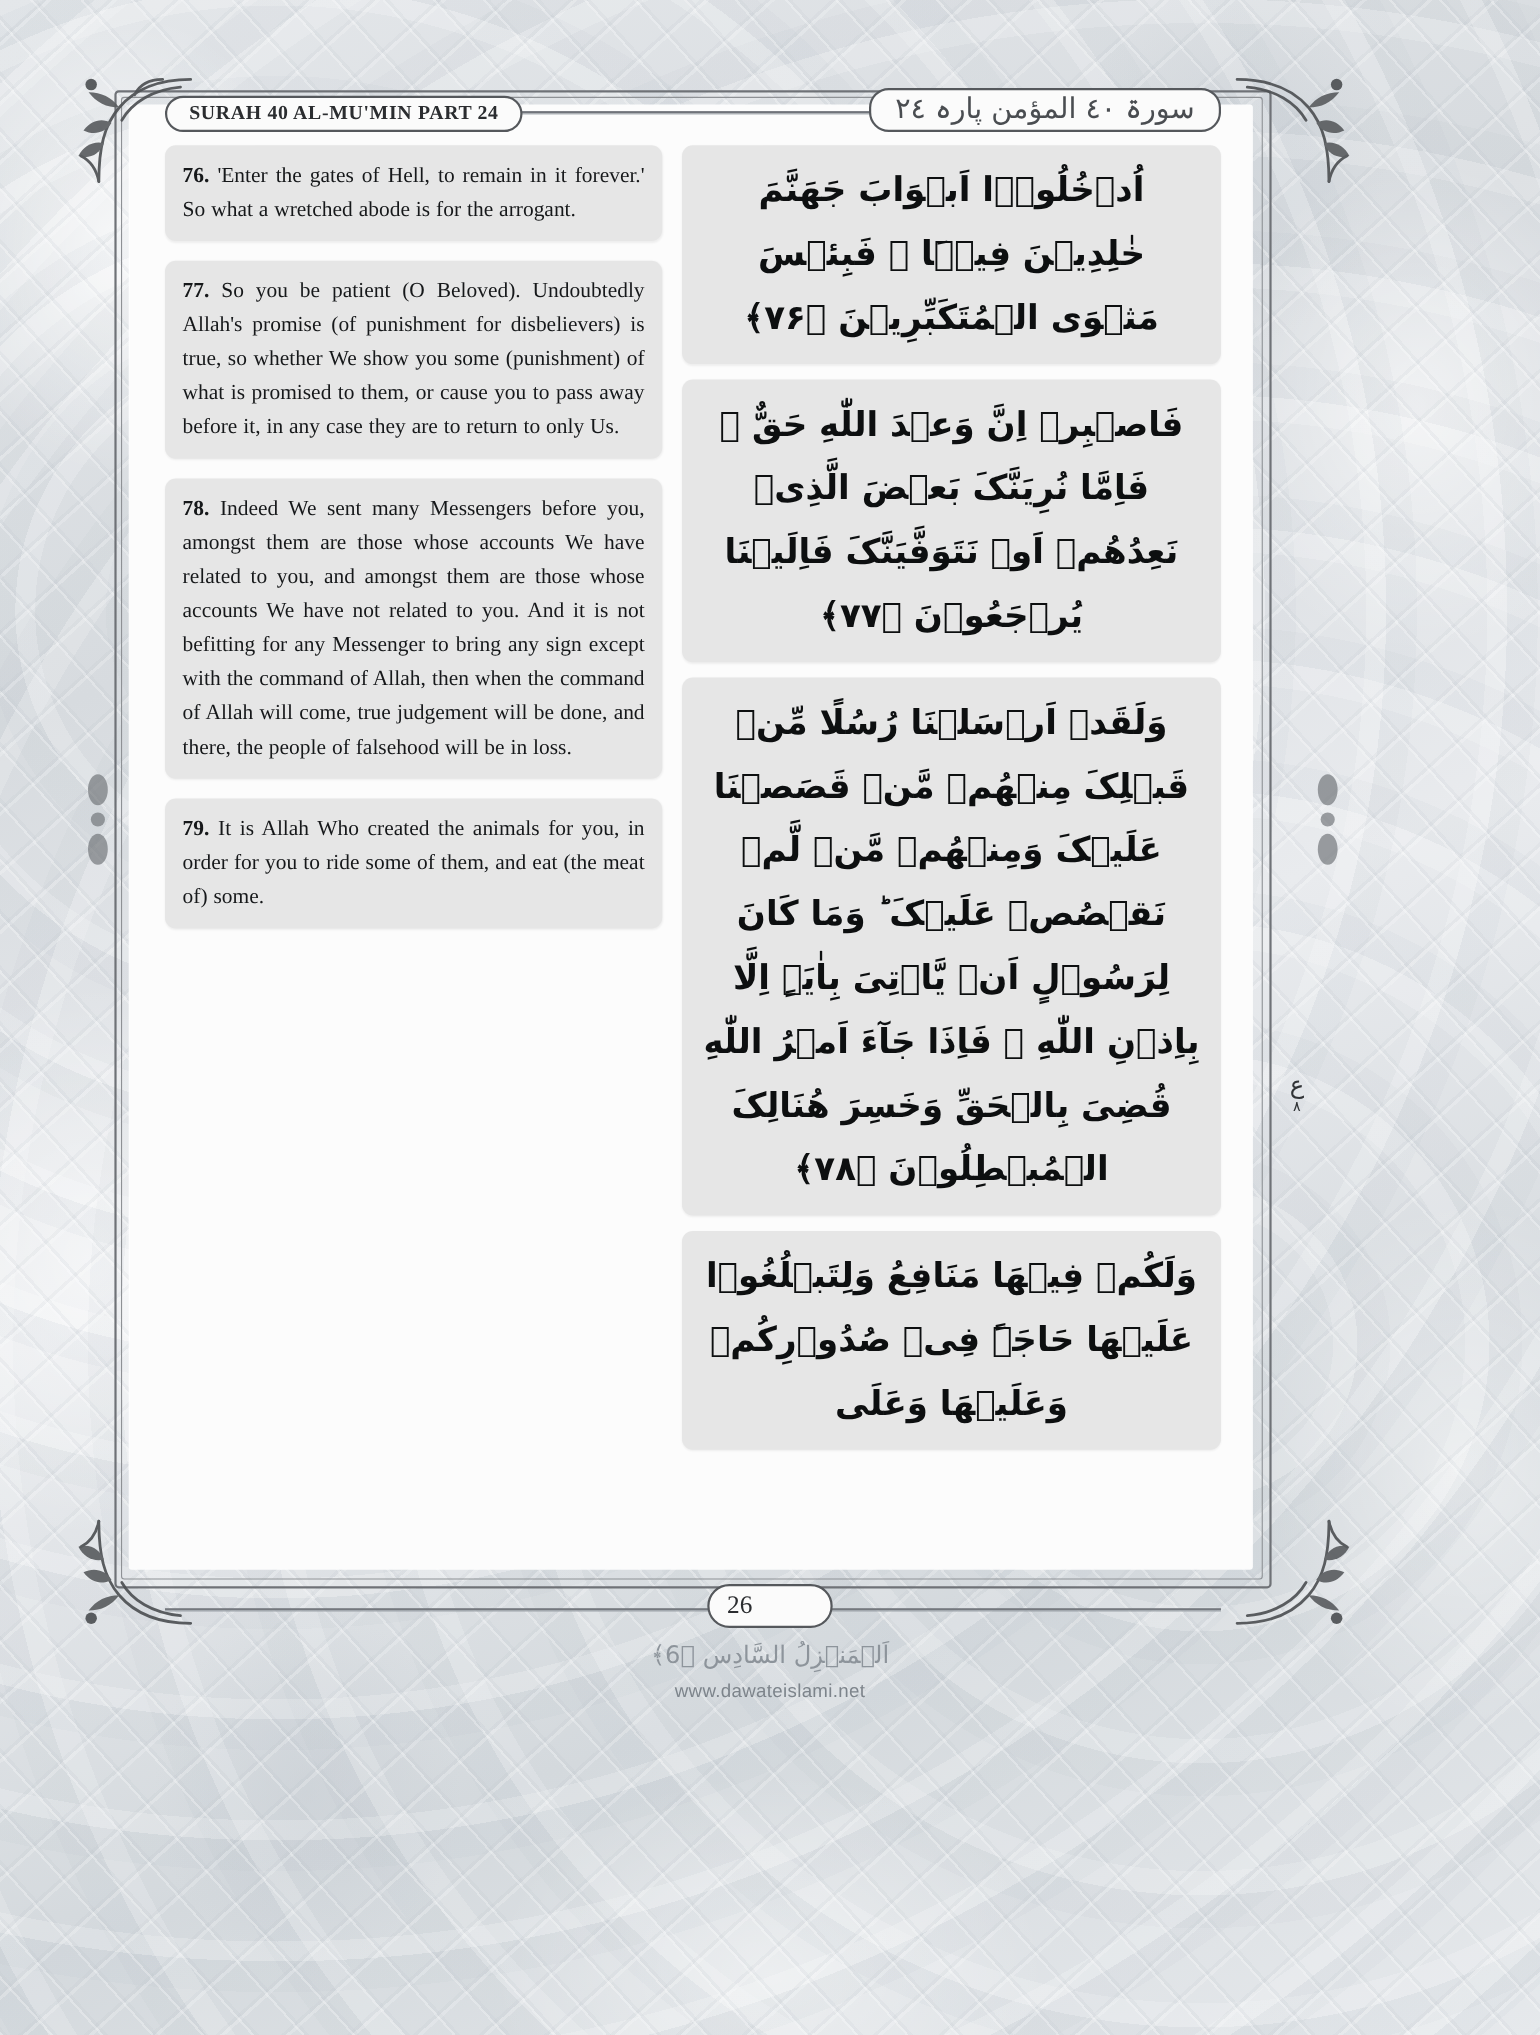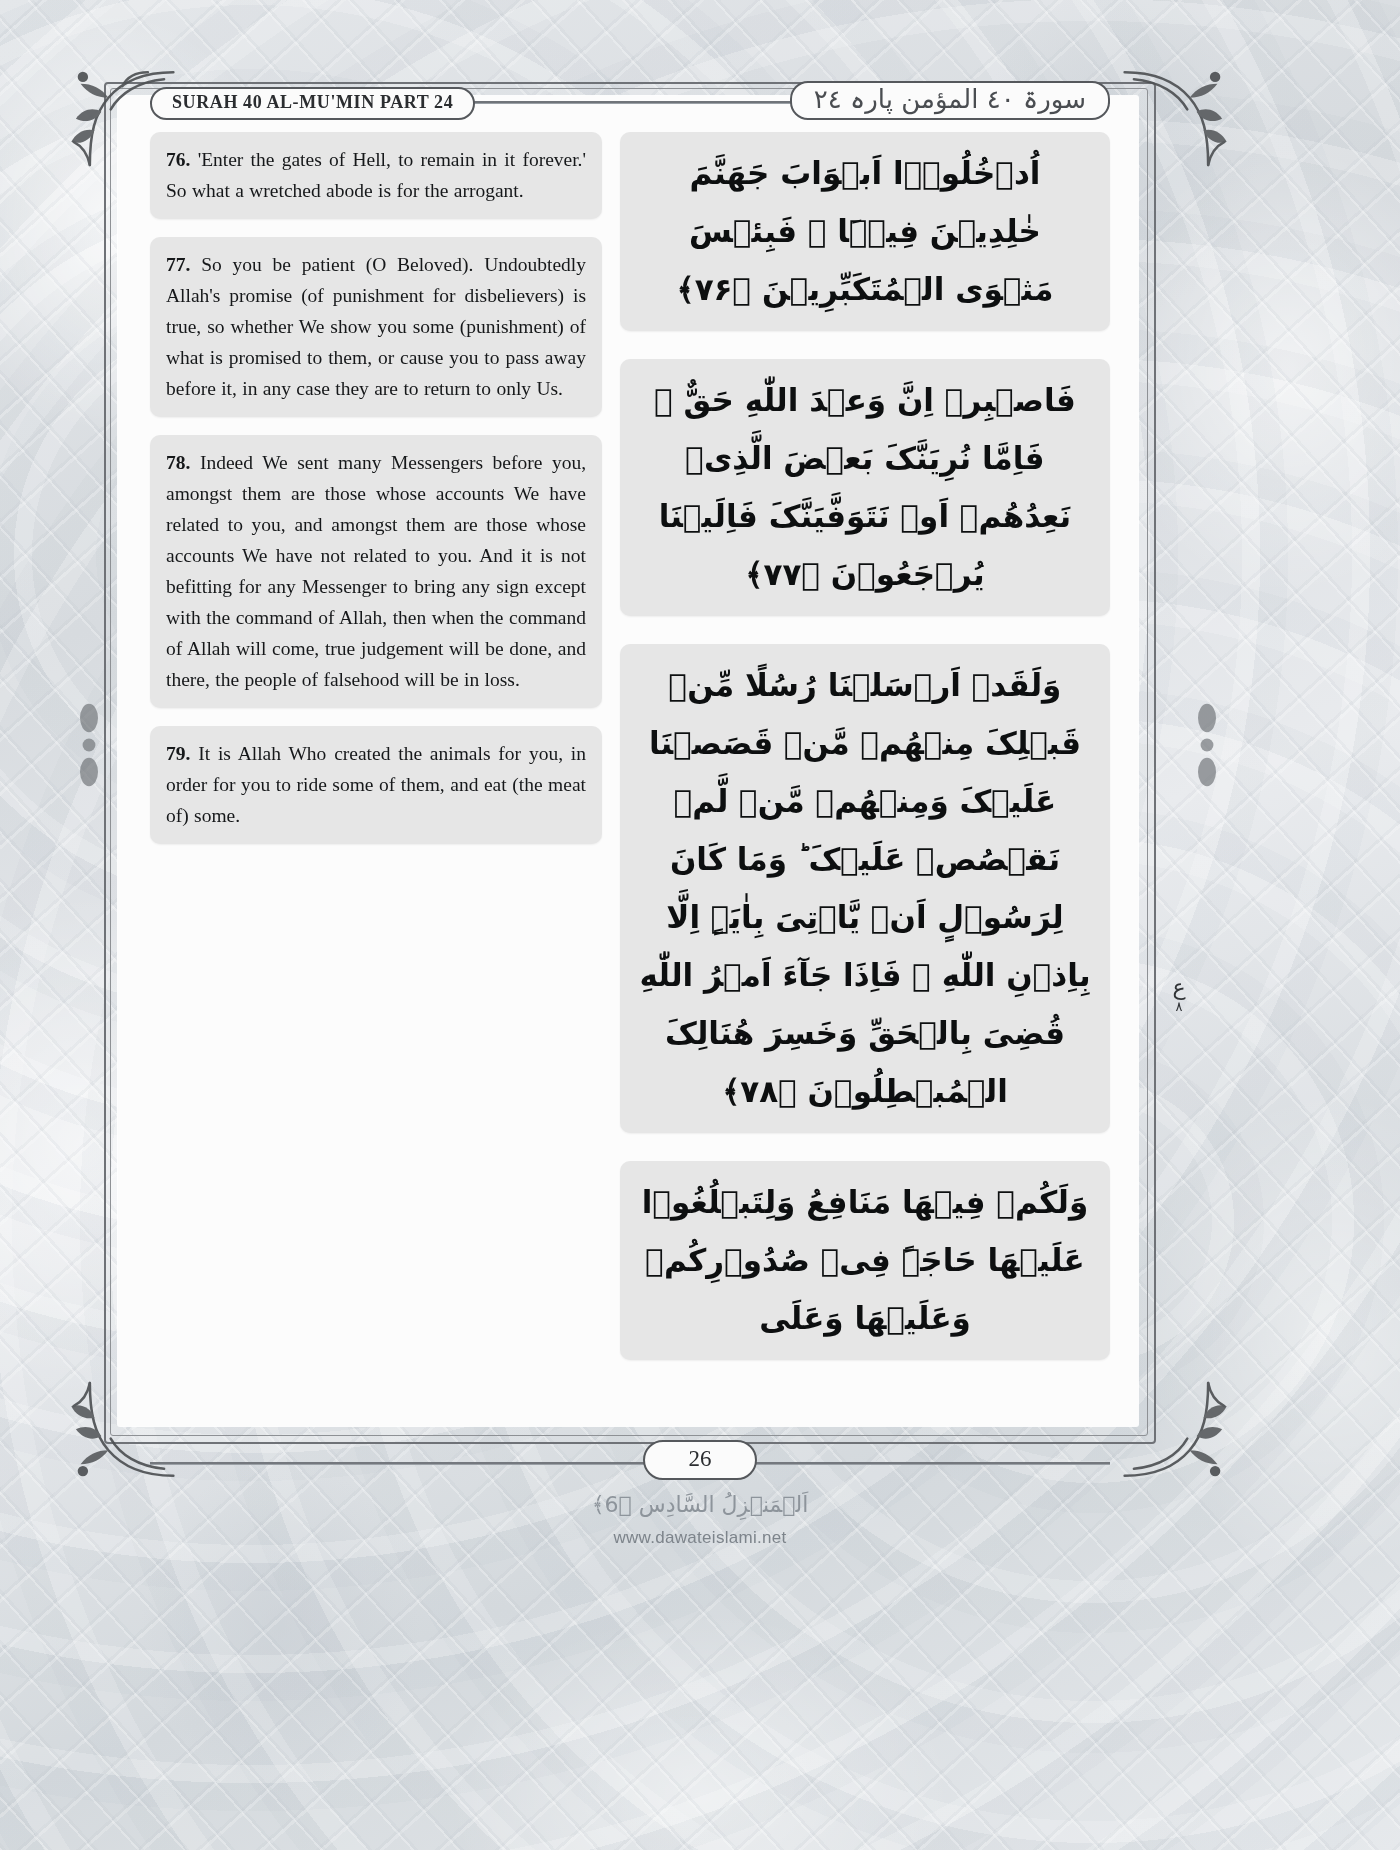--- a/index.html
+++ b/index.html
@@ -152,21 +152,21 @@
   .columns {
     position: absolute;
     left: 150px;
     top: 132px;
     width: 960px;
     height: 1290px;
     display: flex;
     gap: 18px;
   }
   .col-en { width: 452px; display: flex; flex-direction: column; gap: 18px; }
-  .col-ar { width: 490px; display: flex; flex-direction: column; gap: 28px; }
+  .col-ar { width: 490px; display: flex; flex-direction: column; gap: 14px; }
 
   .verse-box {
     background: #e6e6e6;
     border-radius: 10px;
     padding: 12px 16px 13px 16px;
     box-shadow: 0 1px 2px rgba(0,0,0,.06);
   }
   .verse-en {
     font-family: "Liberation Serif", serif;
     font-size: 19.5px;
@@ -217,21 +217,20 @@
   }
   .page-pill {
     position: absolute;
     left: 50%;
     transform: translateX(-50%);
     top: 1440px;
     background: #fbfbfb;
     border: 2px solid #55585c;
     border-radius: 20px;
     min-width: 78px;
-    text-align: center;
     padding: 4px 16px 6px 16px;
     font-family: "Liberation Serif", serif;
     font-size: 23px;
     color: #2b2d30;
     z-index: 4;
   }
   .footer-arabic {
     position: absolute;
     left: 50%;
     transform: translateX(-50%);

